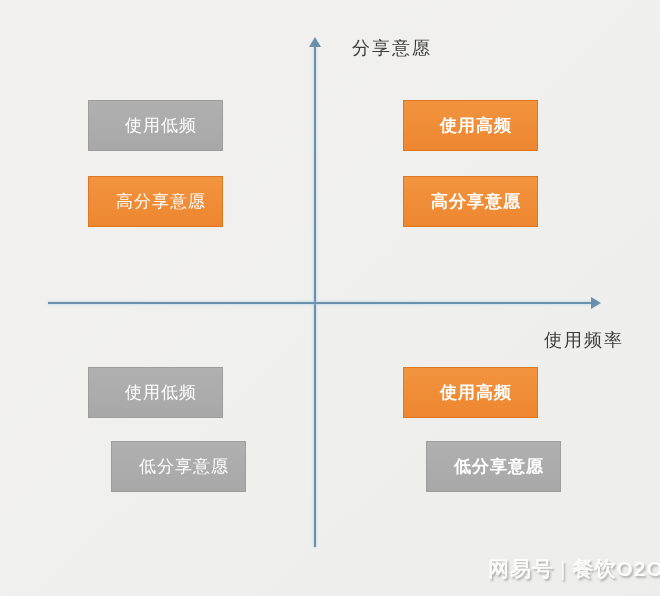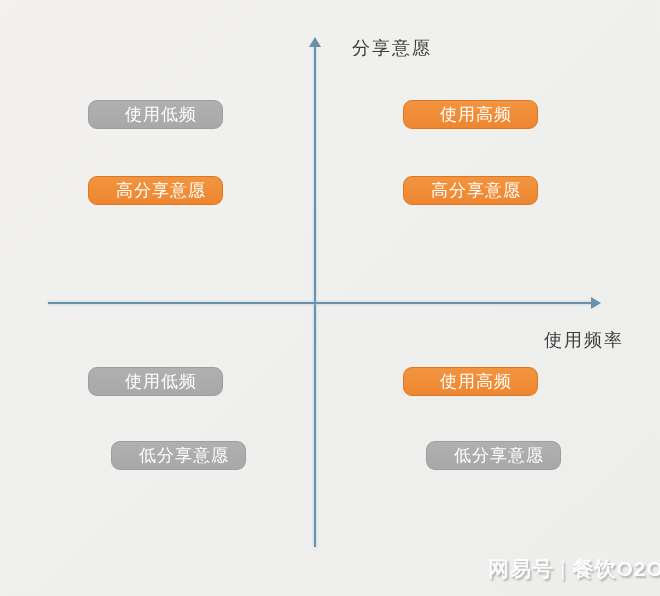--- a/index.html
+++ b/index.html
@@ -51,42 +51,42 @@
     font-size: 18px;
     letter-spacing: 2px;
     white-space: nowrap;
   }
   .axis-label.y { left: 328px; top: 36px; margin-left: 24px; }
   .axis-label.x { left: 544px; top: 328px; }
   
   .pill {
     position: absolute;
     width: 135px;
-    height: 29px;
+    height: 51px;
     box-sizing: border-box;
-    border-radius: 9px;
+    border-radius: 0;
     display: flex;
     align-items: center;
     justify-content: center;
     color: #ffffff;
     font-size: 17px;
     letter-spacing: 1px;
     white-space: nowrap;
     padding-left: 11px;
   }
   .pill.orange {
     background: linear-gradient(#f2943f, #ee8630);
     border: 1px solid #de7722;
   }
   .pill.gray {
     background: linear-gradient(#b0b0b0, #a8a8a8);
     border: 1px solid #9d9d9d;
   }
   .col-left  { left: 88px; }
-  .col-right { left: 403px; }
+  .col-right { left: 403px; font-weight: bold; }
   .row-1 { top: 100px; }
   .row-2 { top: 176px; text-align: right; }
   .row-3 { top: 367px; }
   .row-4 { top: 441px; margin-left: 23px; }
   
   .watermark {
     position: absolute;
     left: 488px; top: 555px;
     font-size: 21px;
     font-weight: bold;

